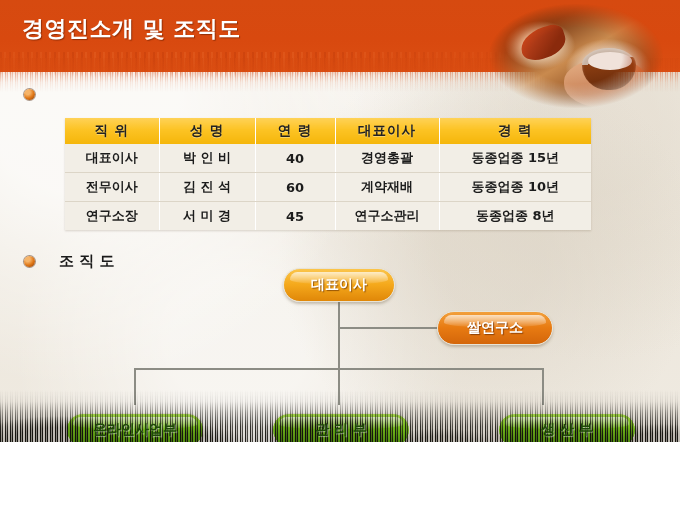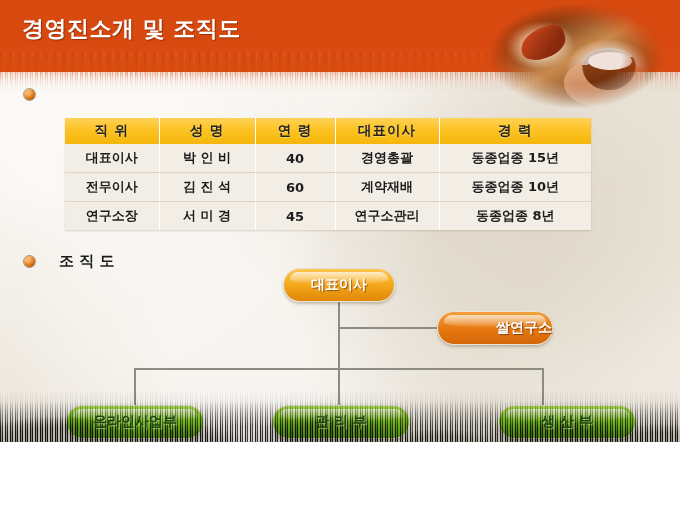--- a/index.html
+++ b/index.html
@@ -270,27 +270,27 @@
     background: linear-gradient(180deg, #FBC54B 0%, #F5A91C 48%, #E08708 100%);
     border: 1.5px solid #E8E3D6;
     color: #FFFFFF;
     text-shadow: 1px 1px 1px rgba(120,60,0,0.75);
   }
   .node-orange {
     background: linear-gradient(180deg, #F2A03C 0%, #E87B12 48%, #D4660A 100%);
     border: 1.5px solid #E8E3D6;
     color: #FFFFFF;
     text-shadow: 1px 1px 1px rgba(120,50,0,0.80);
-    justify-content: flex-end;
   }
   .node-green {
     background: linear-gradient(180deg, #A8DC4A 0%, #7CC91C 46%, #5FAD0C 100%);
     border: 1.5px solid #E8E3D6;
     color: #1E4A06;
     text-shadow: 1px 1px 1px rgba(255,255,255,0.45);
+    margin-top: 8px;
   }
 
   #node-ceo     { left: 283px; top: 23px;  width: 110px; height: 32px; }
   #node-lab     { left: 437px; top: 66px;  width: 114px; height: 32px; }
   #node-online  { left: 66px;  top: 160px; width: 136px; height: 32px; }
   #node-manage  { left: 272px; top: 160px; width: 136px; height: 32px; text-align: center; }
   #node-prod    { left: 498px; top: 160px; width: 136px; height: 32px; justify-content: center; }
 </style>
 </head>
 <body>

